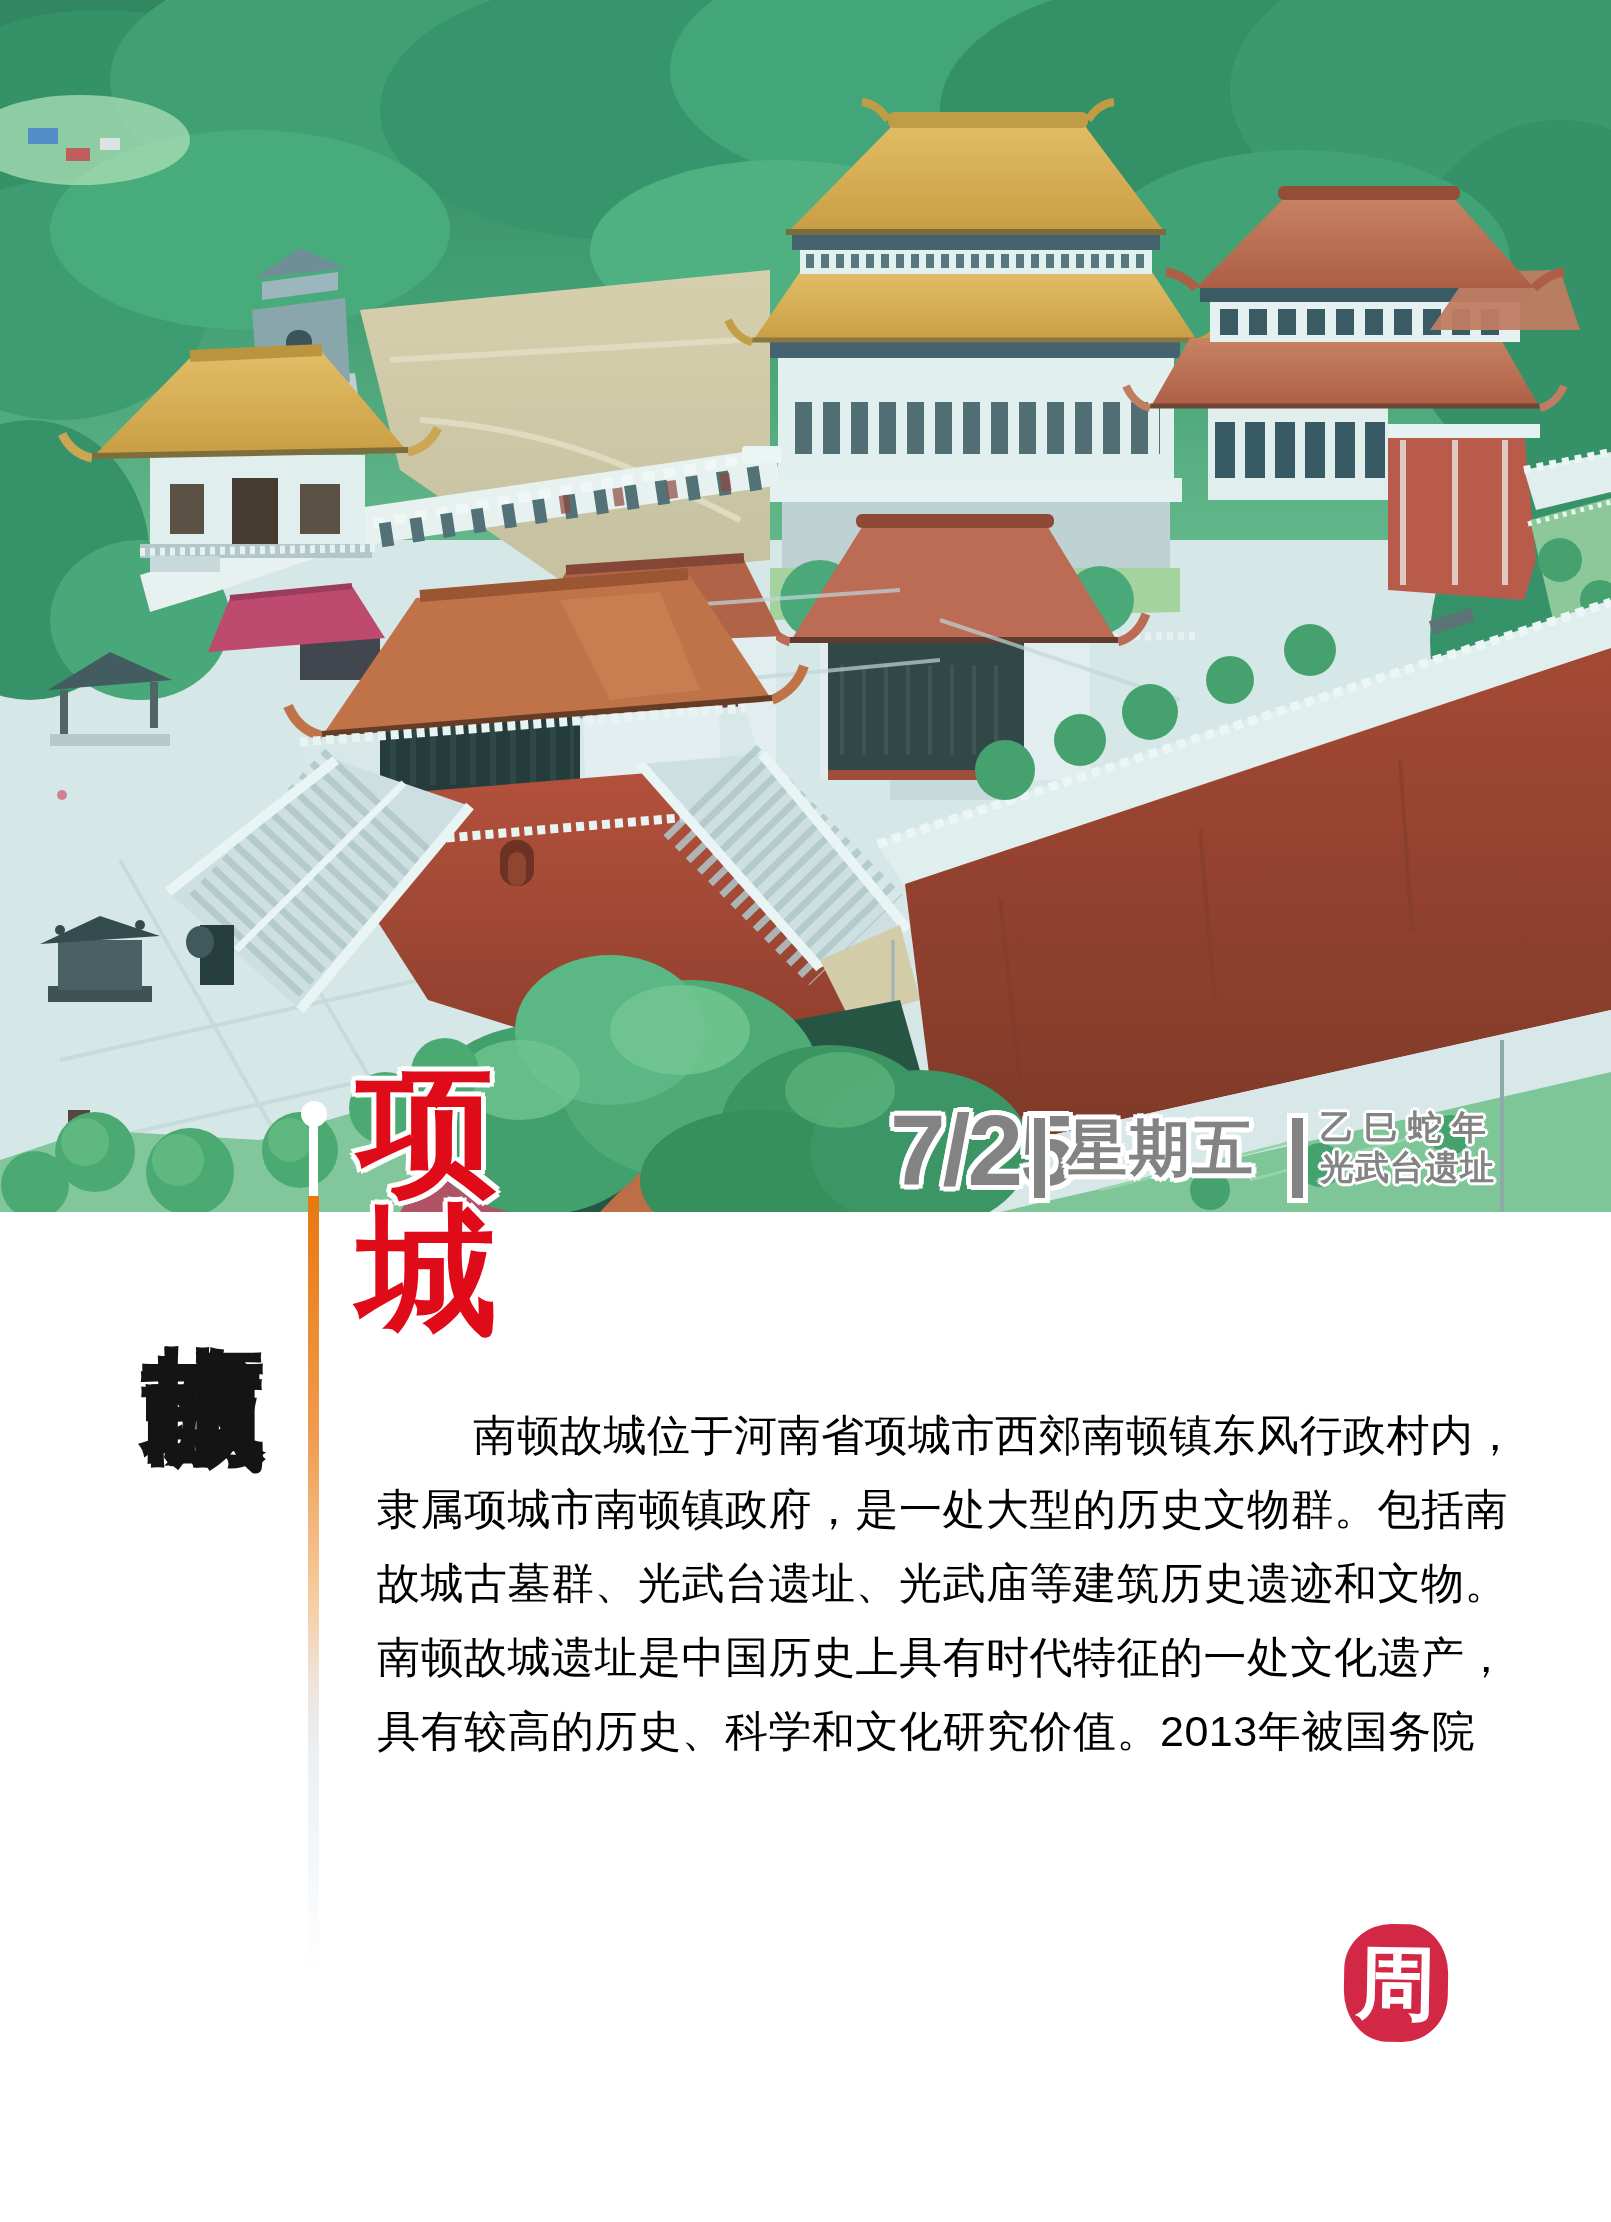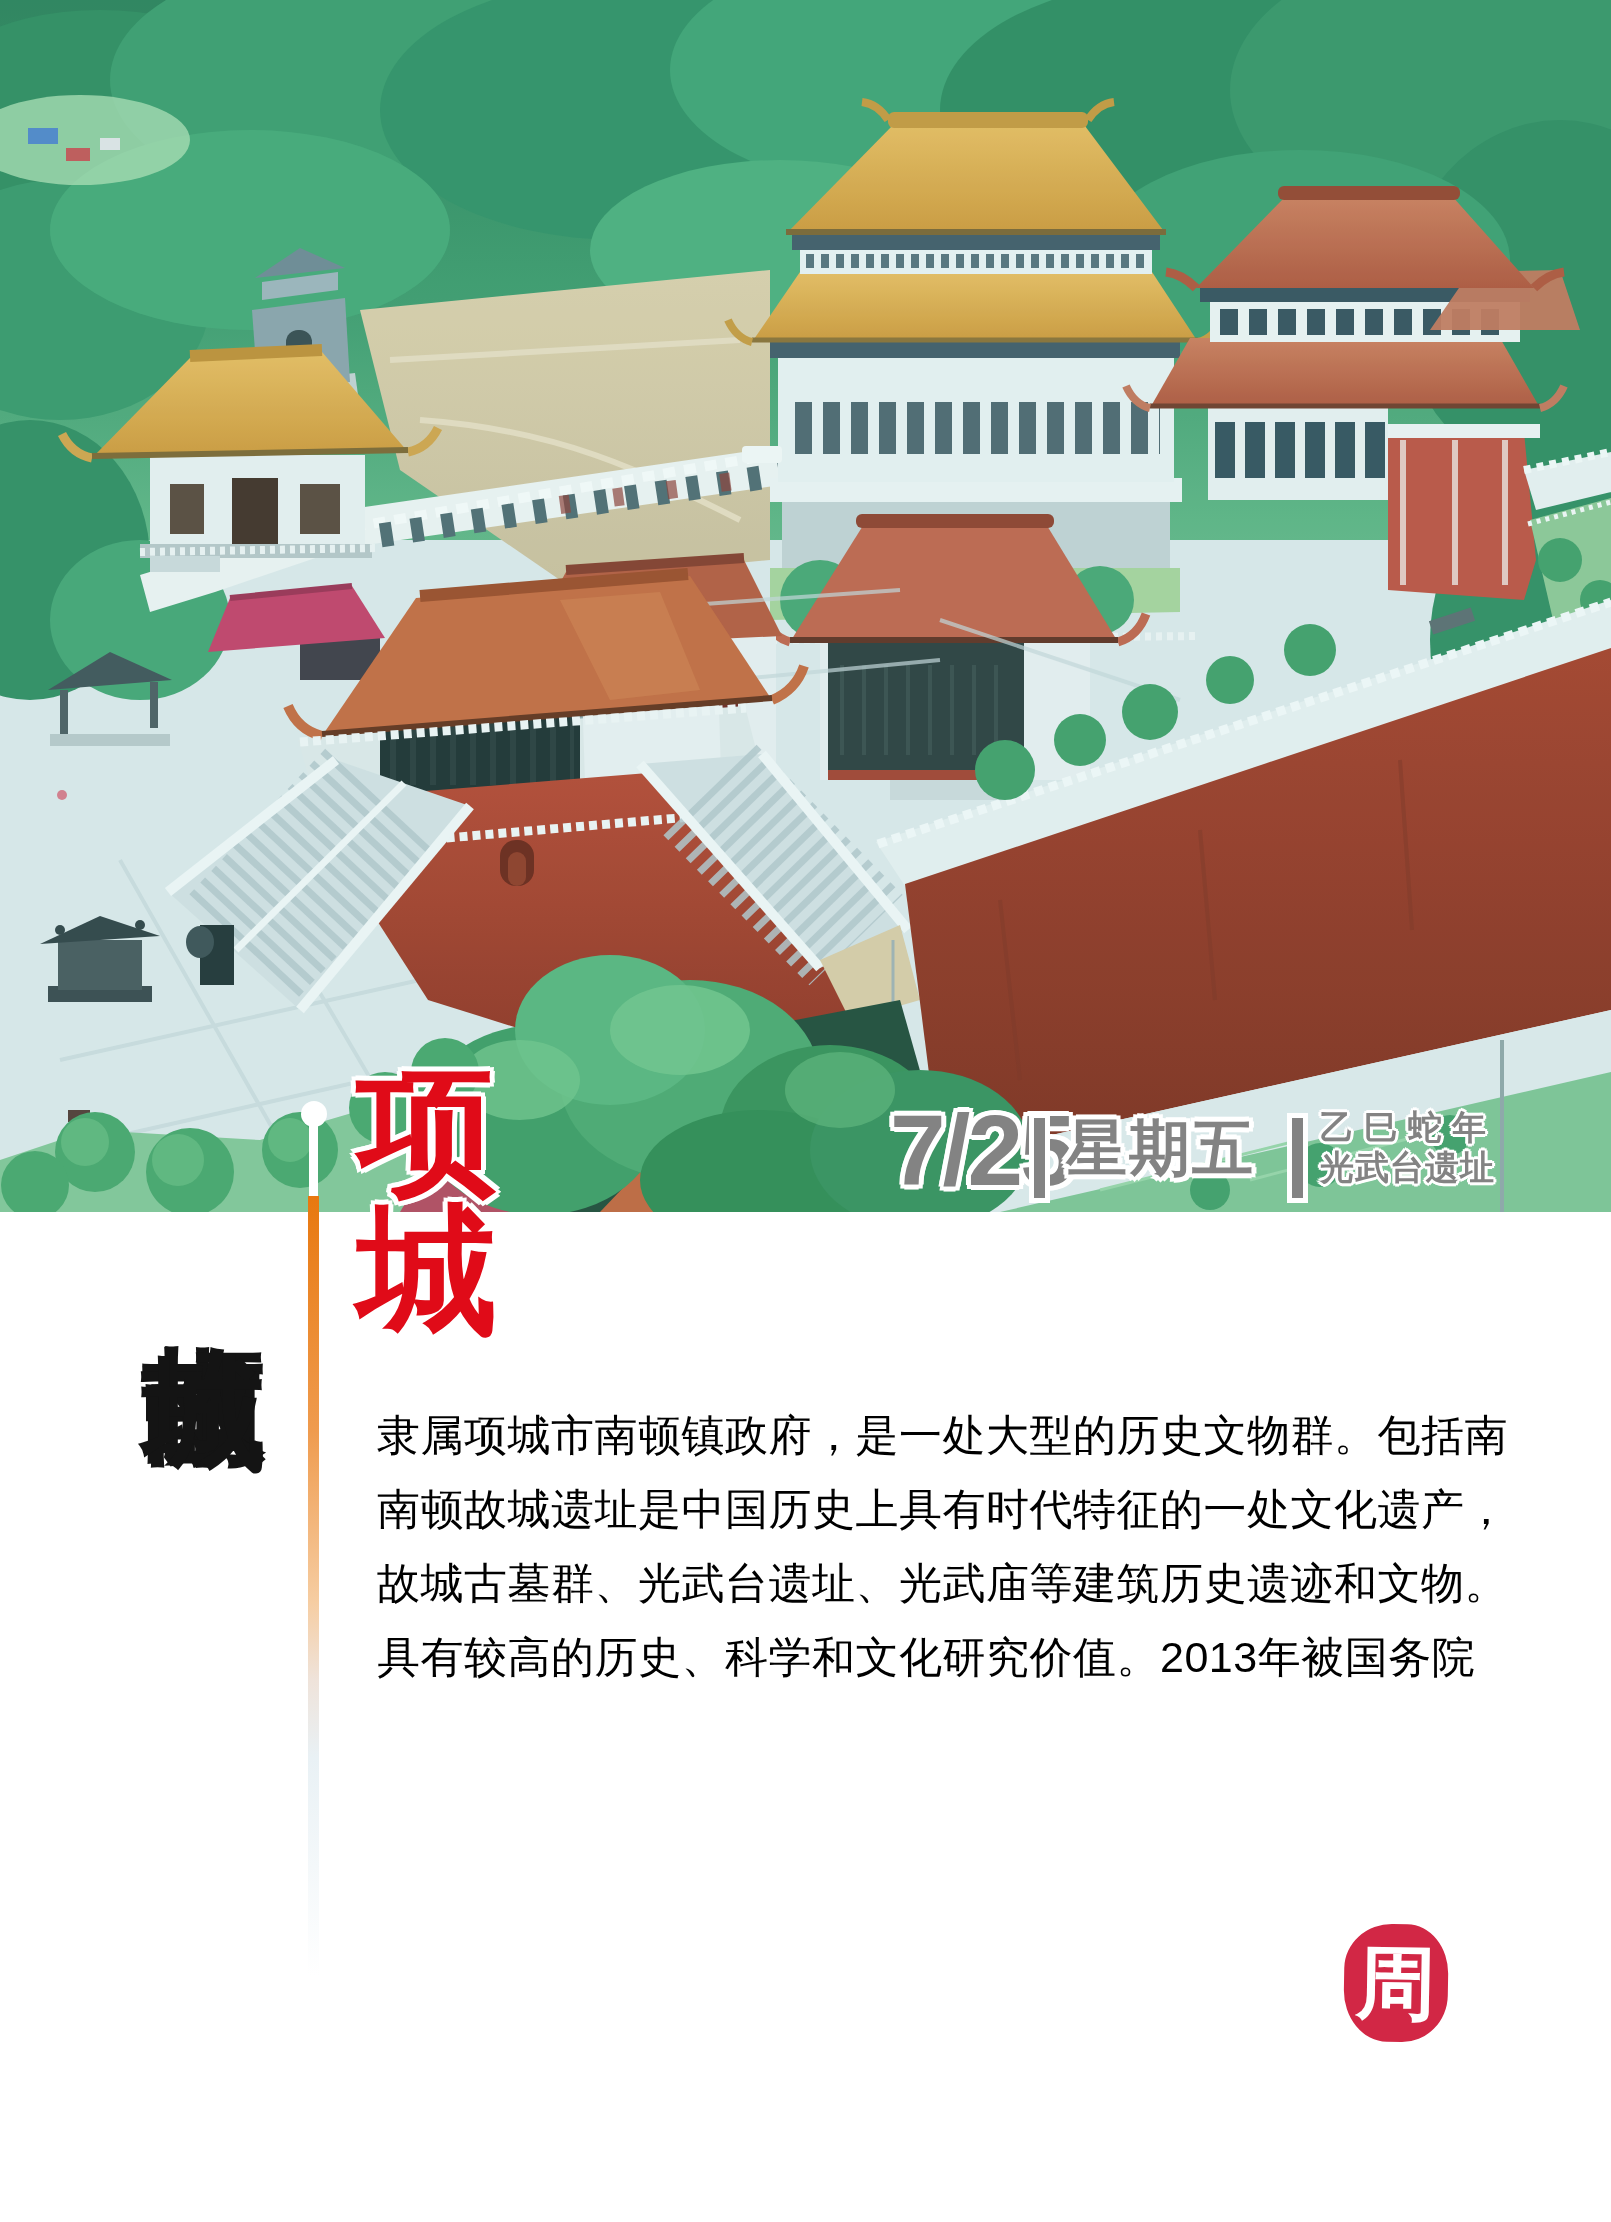--- a/index.html
+++ b/index.html
@@ -376,23 +376,24 @@
   <div class="orange-line"></div>
 
   <div class="city-label">
     <span>项</span>
     <span>城</span>
   </div>
 
   <div class="vertical-title">南顿故城</div>
 
   <div class="article">
+    <div class="line indent">南顿故城位于河南省项城市西郊南顿镇东风行政村内，</div>
     <div class="line">隶属项城市南顿镇政府，是一处大型的历史文物群。包括南</div>
+    <div class="line">故城古墓群、光武台遗址、光武庙等建筑历史遗迹和文物。</div>
     <div class="line">南顿故城遗址是中国历史上具有时代特征的一处文化遗产，</div>
-    <div class="line">故城古墓群、光武台遗址、光武庙等建筑历史遗迹和文物。</div>
     <div class="line">具有较高的历史、科学和文化研究价值。2013年被国务院</div>
   </div>
 
   <div class="seal">
     <span>周</span>
   </div>
 
 </div>
 
 </body></html>

